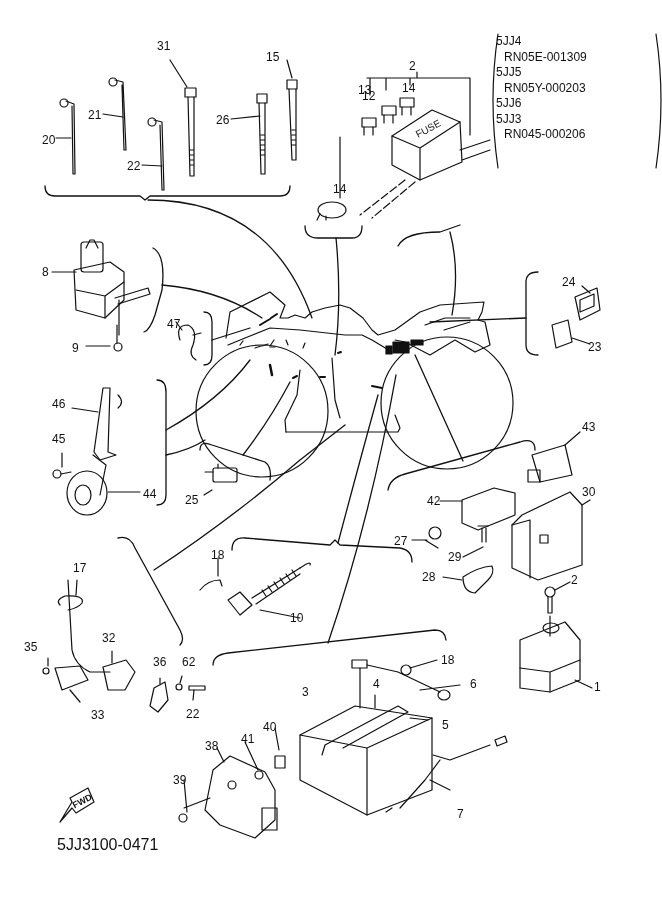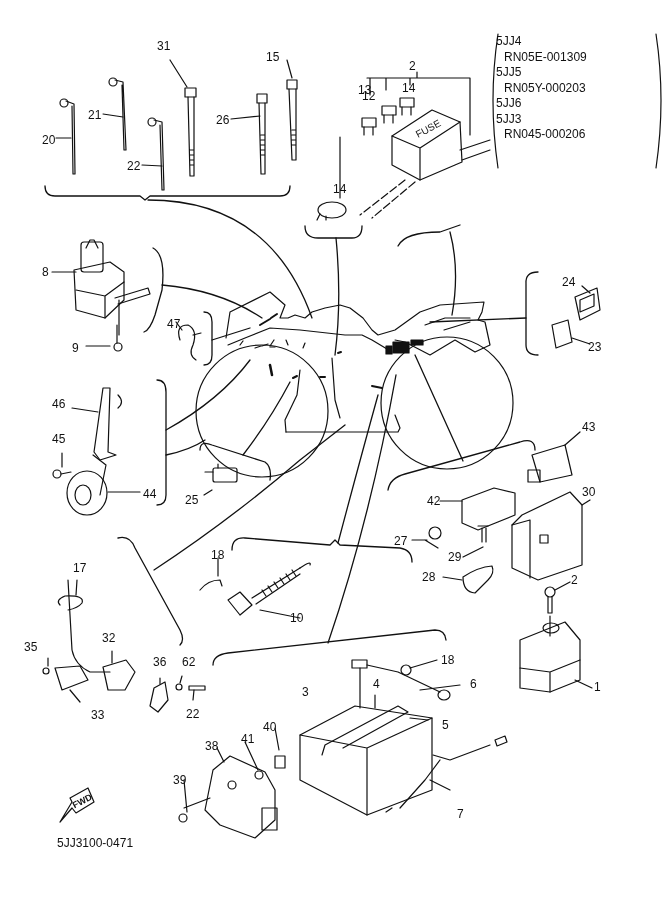--- a/index.html
+++ b/index.html
@@ -2,21 +2,21 @@
 <html><head>
 <meta charset="utf-8">
 <style>
   html, body { margin: 0; padding: 0; background: #ffffff; }
   body { width: 662px; height: 914px; position: relative; overflow: hidden;
          font-family: "Liberation Sans", sans-serif; color: #111; }
   #diagram { position: absolute; left: 0; top: 0; width: 662px; height: 914px; }
   .lbl { position: absolute; font-size: 12px; line-height: 12px; color: #111; white-space: nowrap; }
   .note { position: absolute; left: 496px; top: 34px; width: 160px; font-size: 12px; line-height: 15.5px; }
   .note .ind { padding-left: 8px; }
-  .fig-id { position: absolute; left: 57px; top: 836px; font-size: 12px; }
+  .fig-id { position: absolute; left: 57px; top: 836px; font-size: 16px; }
   svg * { vector-effect: non-scaling-stroke; }
 </style>
 </head>
 <body>
 
 <div id="diagram">
 <svg width="662" height="914" viewBox="0 0 662 914" xmlns="http://www.w3.org/2000/svg" fill="none" stroke="#111" stroke-width="1.2" stroke-linejoin="round" stroke-linecap="round">
 
   <g>
     <circle cx="262" cy="411" r="66"></circle>

